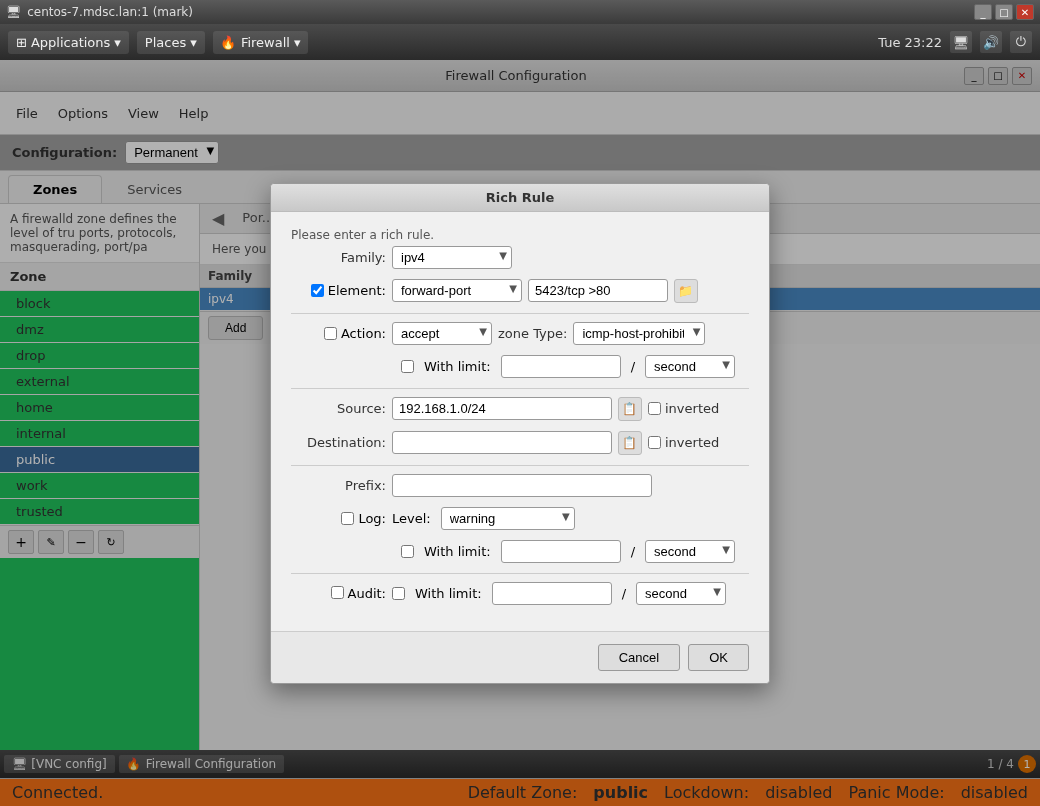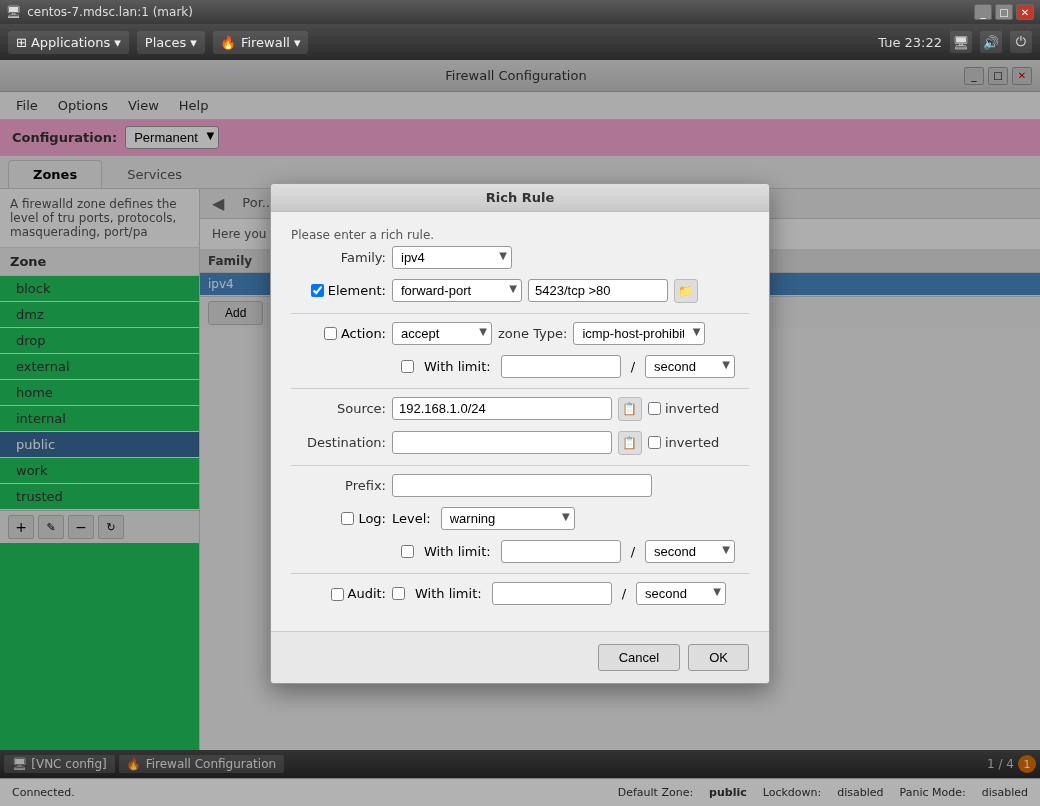--- a/index.html
+++ b/index.html
@@ -69,32 +69,32 @@
       border-bottom: 1px solid #aaa;
     }
     .firewall-title { flex: 1; text-align: center; font-size: 13px; color: #333; }
     .fw-win-btns { display: flex; gap: 4px; }
     .fw-win-btn { width: 20px; height: 18px; background: #ccc; border: 1px solid #999; border-radius: 2px; cursor: pointer; display: flex; align-items: center; justify-content: center; font-size: 10px; }
     .fw-win-btn.close-btn { color: #c00; }
 
     
     .menu-bar {
       background: #f5f5f5;
-      height: 28px;
+      height: 43px;
       display: flex;
       align-items: center;
       padding: 0 8px;
       border-bottom: 1px solid #ccc;
       gap: 4px;
     }
     .menu-item { padding: 3px 8px; cursor: pointer; border-radius: 2px; color: #333; }
 
     
     .config-bar {
-      background: #f9a8d4;
+      background: #a3a3a3;
       height: 36px;
       display: flex;
       align-items: center;
       padding: 0 12px;
       border-bottom: 1px solid #ccc;
       gap: 8px;
     }
     .config-label { font-weight: bold; color: #333; }
     .config-select-wrapper { position: relative; display: inline-block; }
     .config-select-wrapper::after { content: '▼'; position: absolute; right: 5px; top: 4px; font-size: 10px; pointer-events: none; }
@@ -180,26 +180,26 @@
     .panel-btn {
       padding: 4px 16px; background: #ddd; border: 1px solid #bbb;
       border-radius: 3px; cursor: pointer; font-size: 12px;
     }
 
     
     .status-bar {
       position: absolute;
       bottom: 0; left: 0; right: 0;
       height: 28px;
-      background: #ffffff;
+      background: #f97316;
       border-top: 1px solid #bbb;
       display: flex;
       align-items: center;
       padding: 0 12px;
-      font-size: 11px;
+      font-size: 16px;
       color: #333;
       gap: 8px;
     }
     .status-left { flex: 1; }
     .status-right { display: flex; gap: 16px; }
 
     
     .bottom-taskbar {
       position: absolute;
       bottom: 28px; left: 0; right: 0;
@@ -543,21 +543,21 @@
             <option>minute</option>
             <option>hour</option>
             <option>day</option>
           </select>
         </div>
       </div>
 
       <div class="divider"></div>
 
       <div class="form-row">
-        <div style="width:95px;display:flex;align-items:flex-end;justify-content:flex-end;gap:4px;">
+        <div style="width:95px;display:flex;align-items:flex-start;justify-content:flex-end;gap:4px;">
           <input type="checkbox" style="">
           <span>Audit:</span>
         </div>
         <input type="checkbox" style="">
         <span style="margin:0 4px;">With limit:</span>
         <input class="form-input" type="text" style="width: 120px;">
         <span style="margin:0 4px;">/</span>
         <div class="form-select-wrapper">
           <select class="form-select" style="width:90px;">
             <option>second</option>

